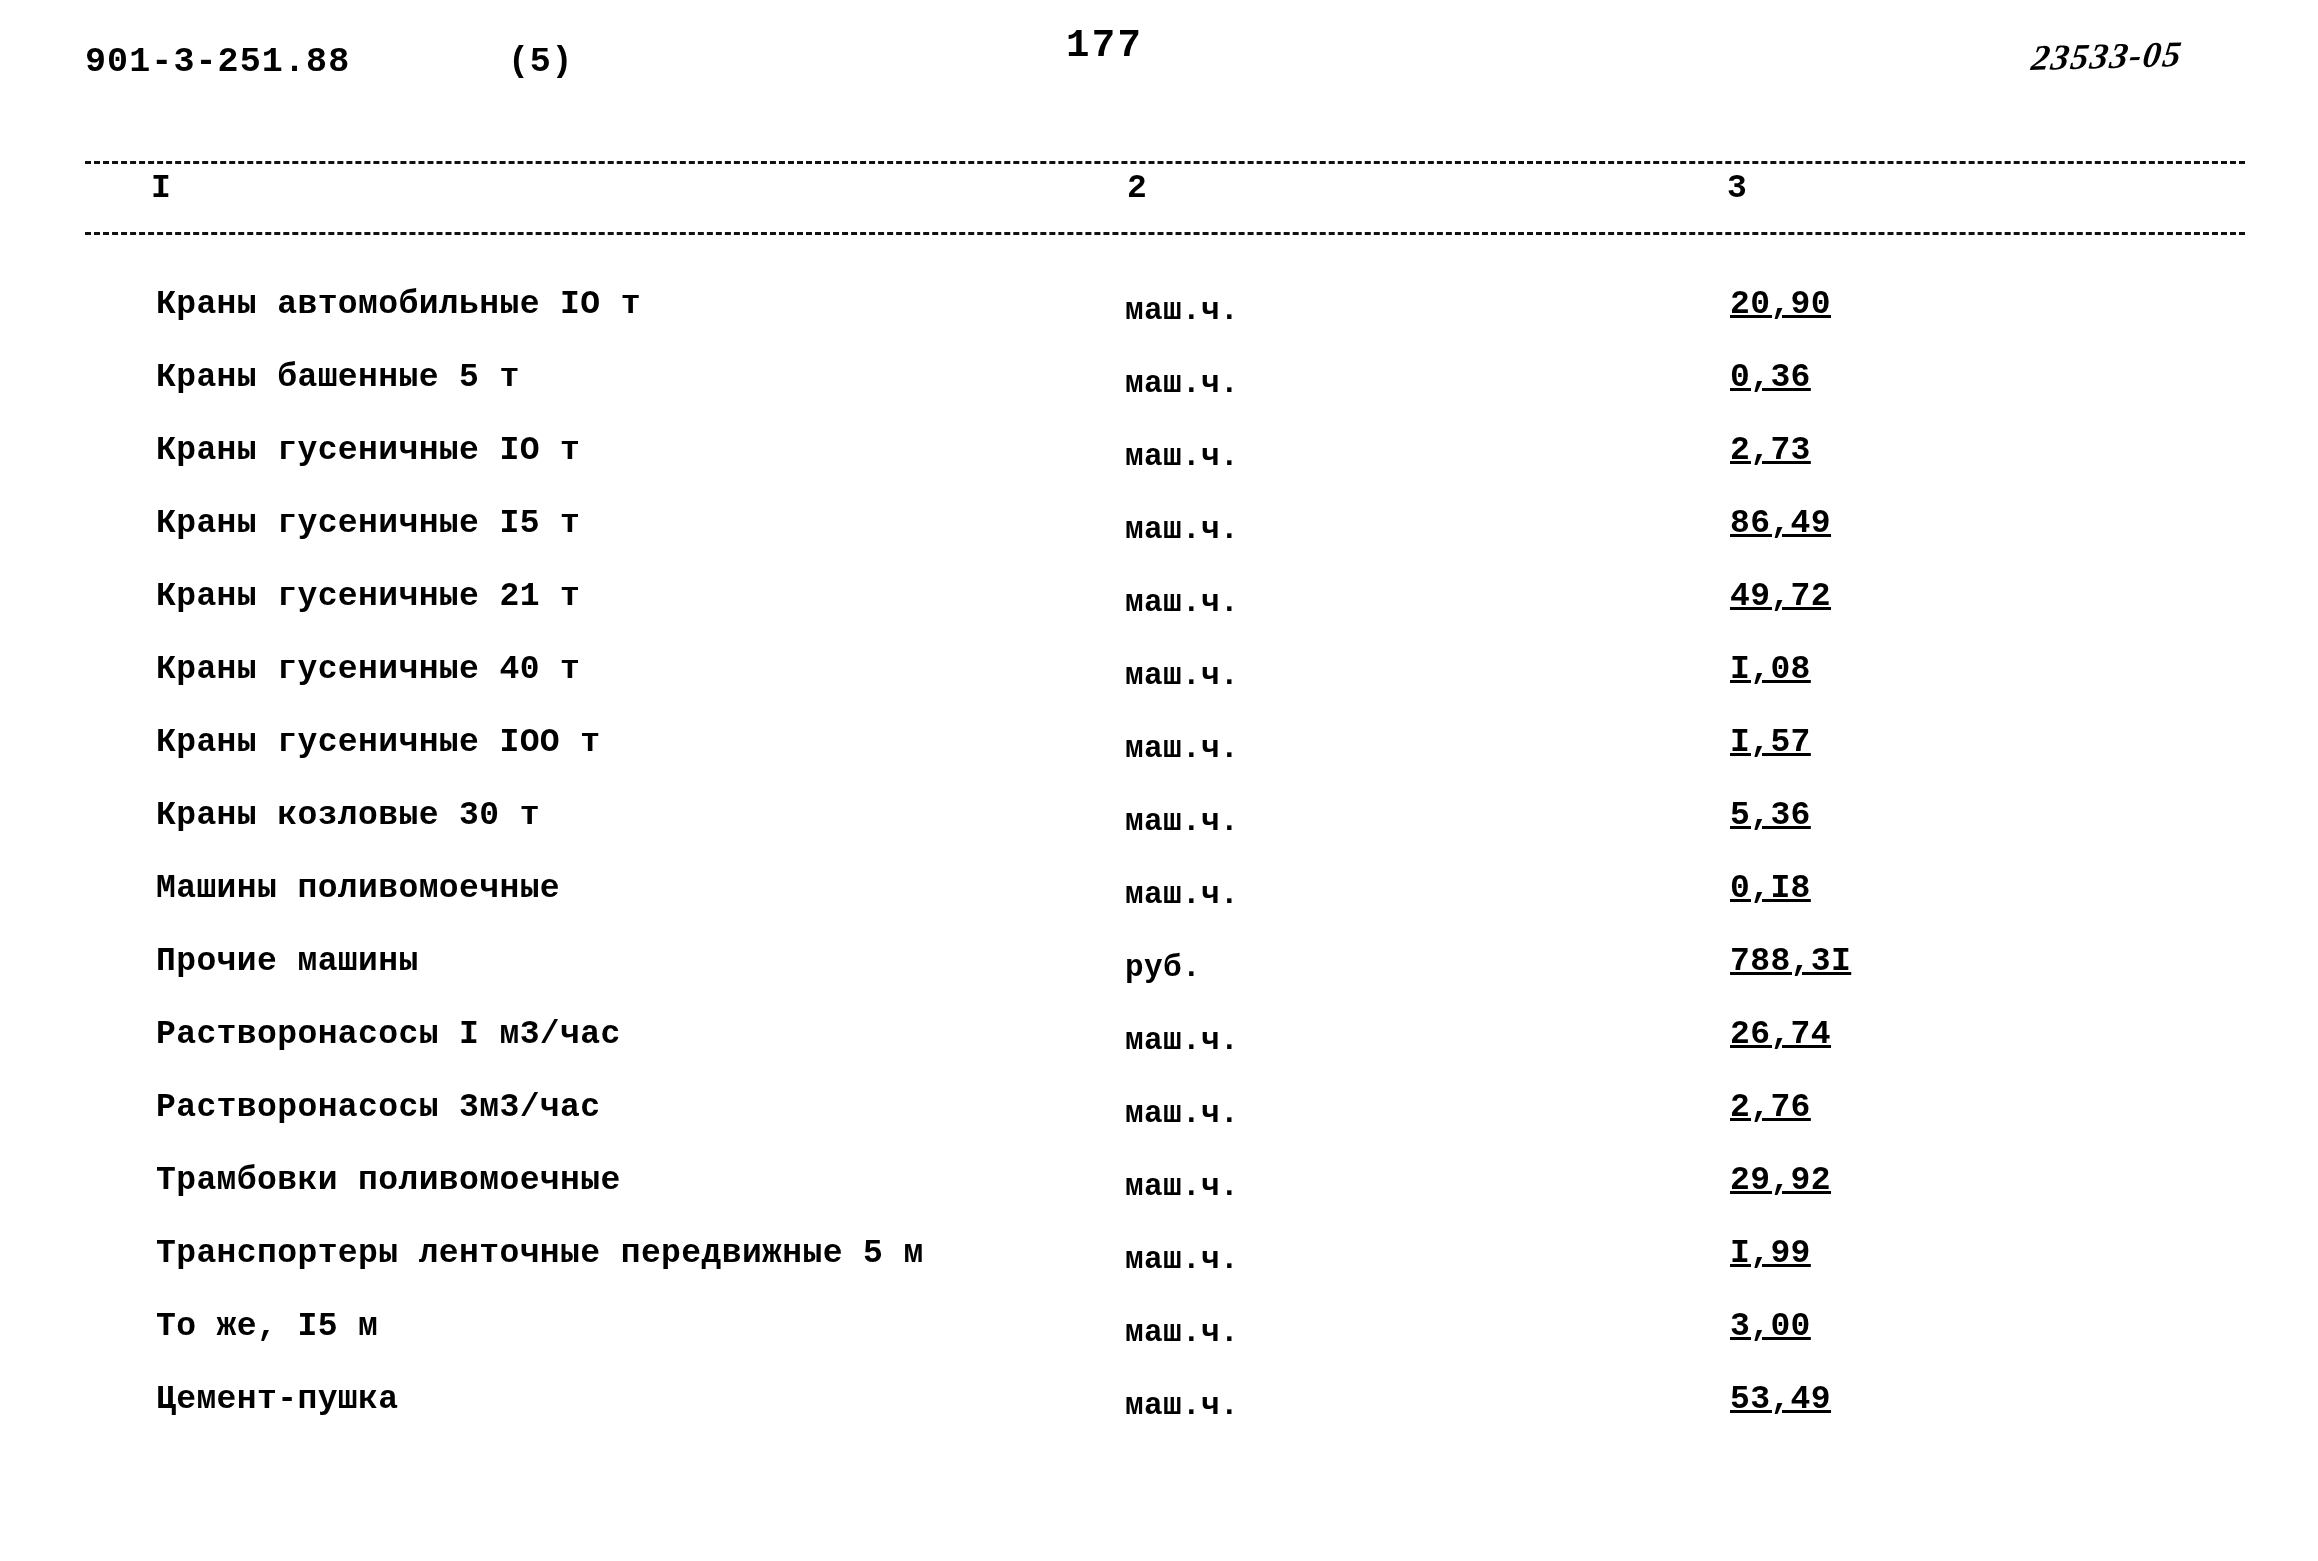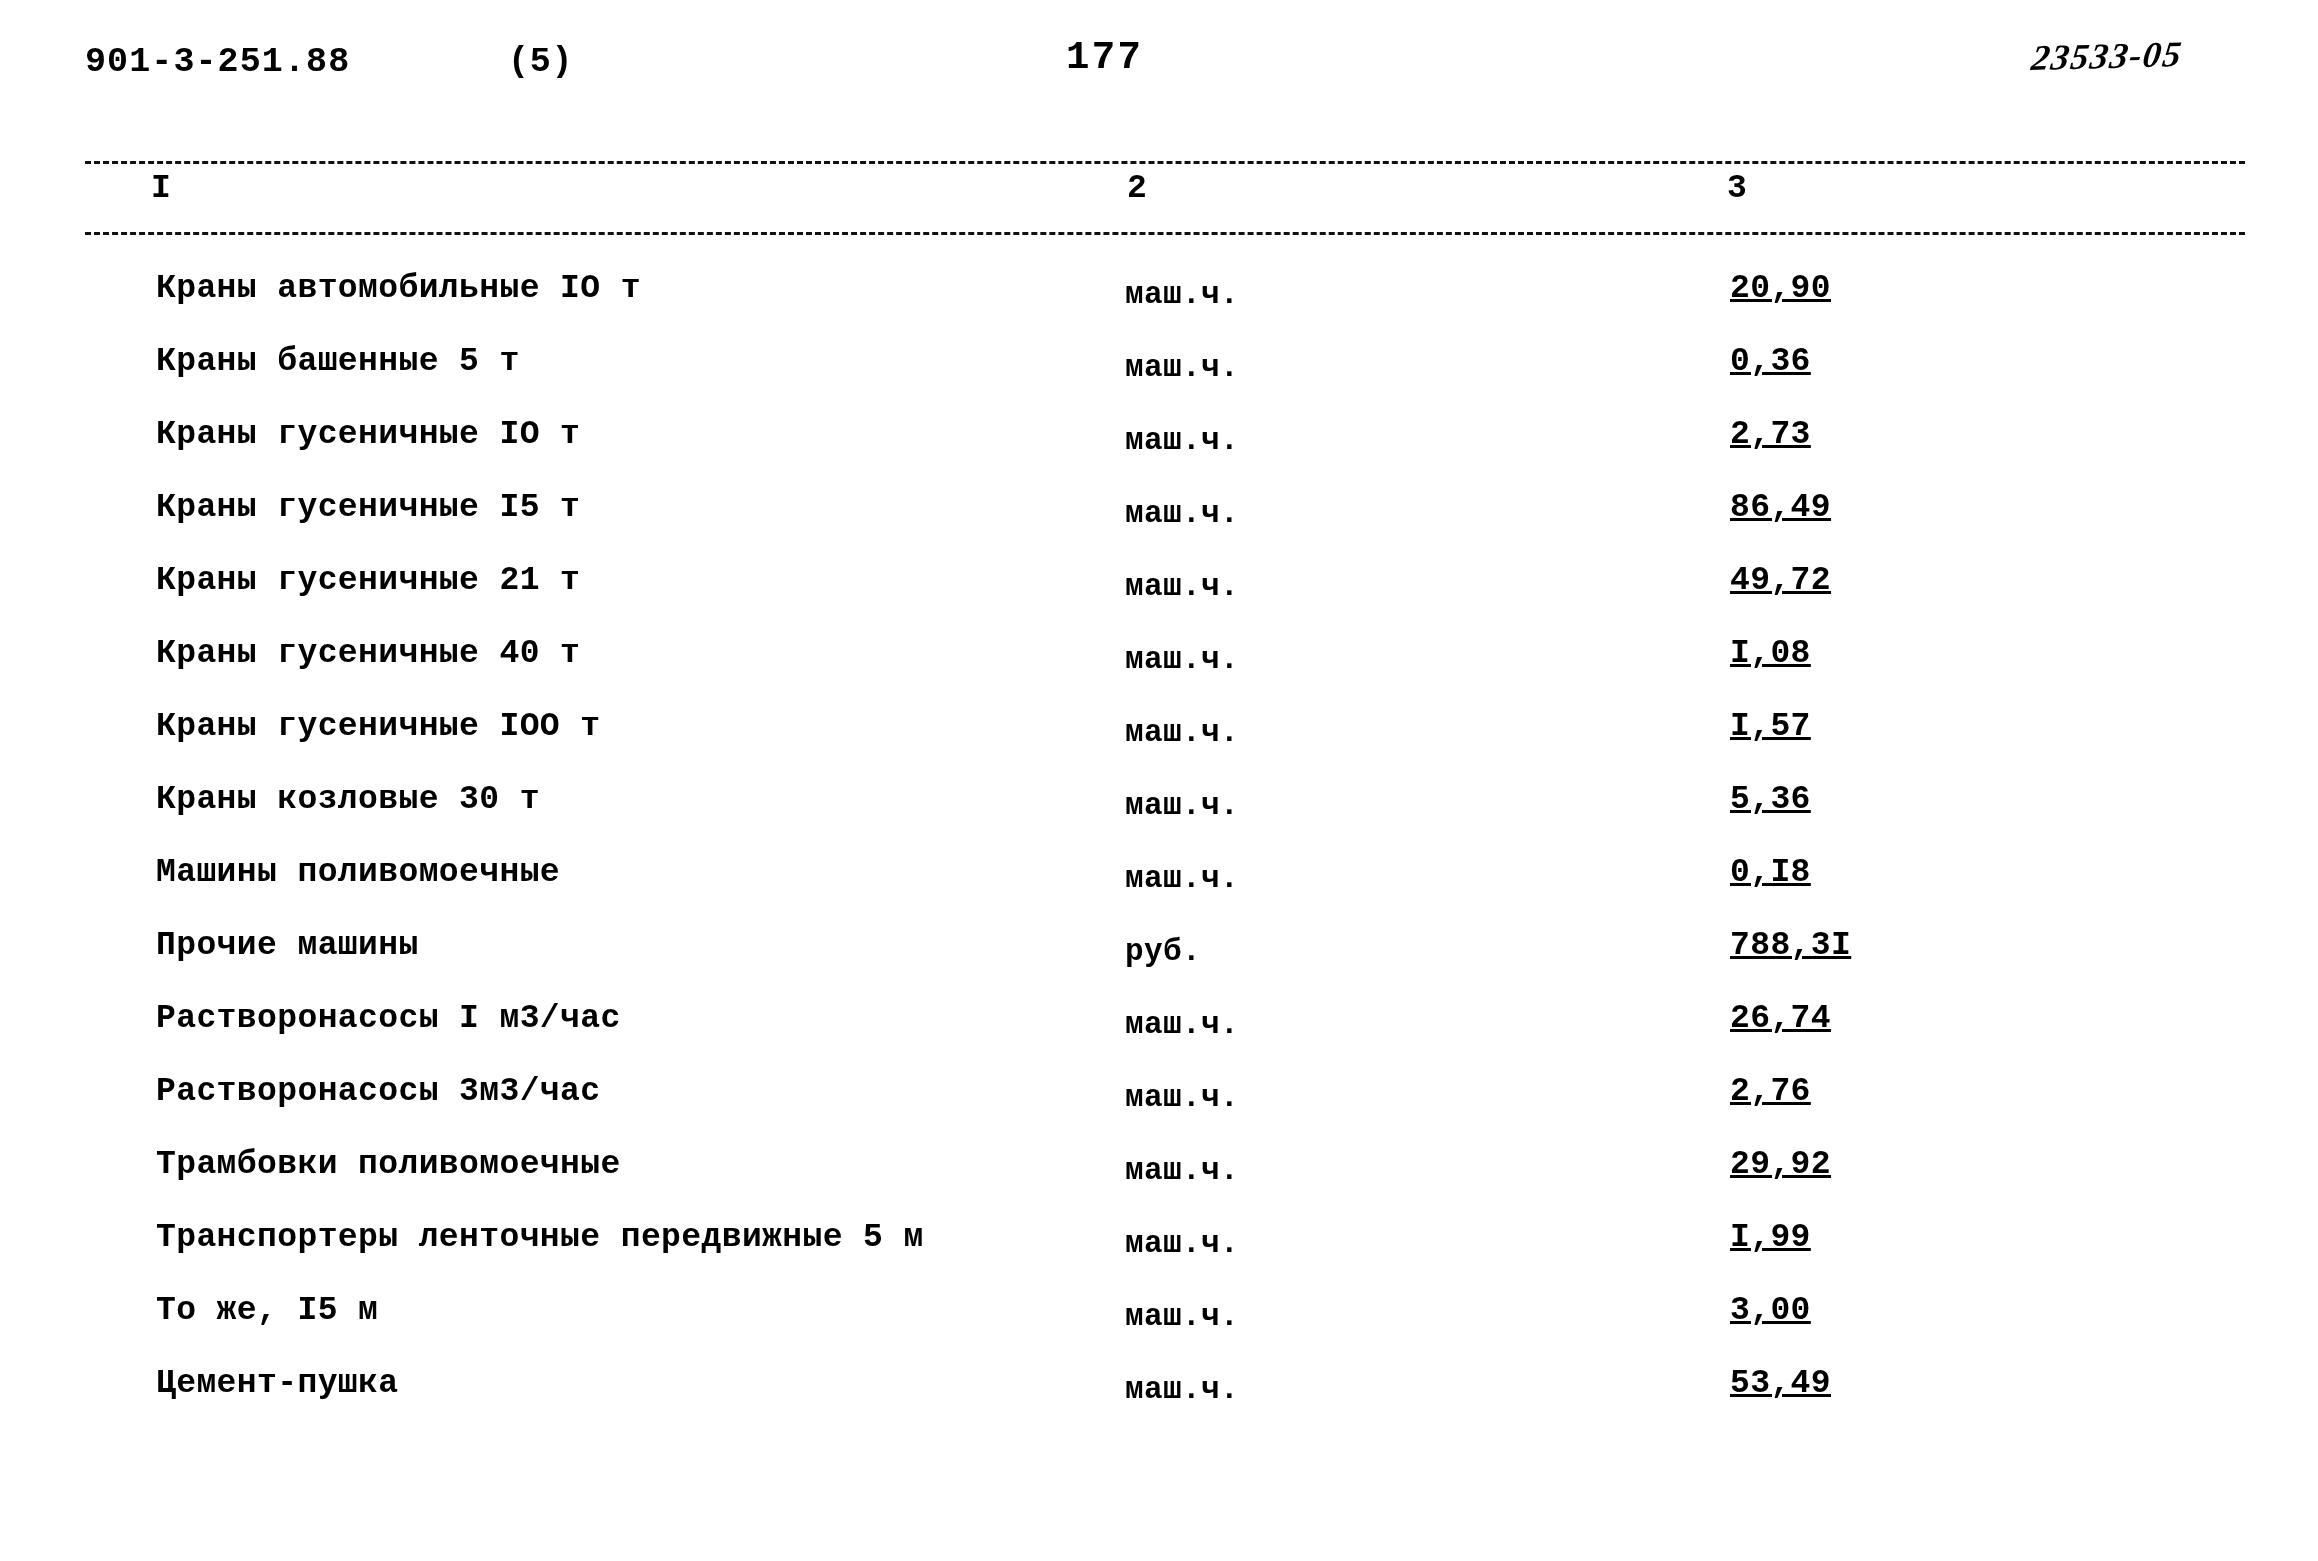--- a/index.html
+++ b/index.html
@@ -43,21 +43,21 @@
     left: 508px;
     top: 42px;
     font-size: 35px;
     font-weight: 700;
     letter-spacing: 0.8px;
     white-space: nowrap;
   }
   .page-no {
     position: absolute;
     left: 1066px;
-    top: 36px;
+    top: 24px;
     font-size: 39px;
     font-weight: 700;
     letter-spacing: 2.3px;
     white-space: nowrap;
   }
   .archive-code {
     position: absolute;
     left: 2032px;
     top: 35px;
     font-size: 36px;
@@ -97,21 +97,21 @@
     white-space: nowrap;
   }
   .colnum-1 { left: 151px; }
   .colnum-2 { left: 1127px; }
   .colnum-3 { left: 1727px; }
 
   
   .table {
     position: absolute;
     left: 0;
-    top: 268px;
+    top: 284px;
     width: 1879px;
   }
   .row {
     position: relative;
     height: 73px;
     width: 2319px;
   }
   .cell {
     position: absolute;
     top: 0;

